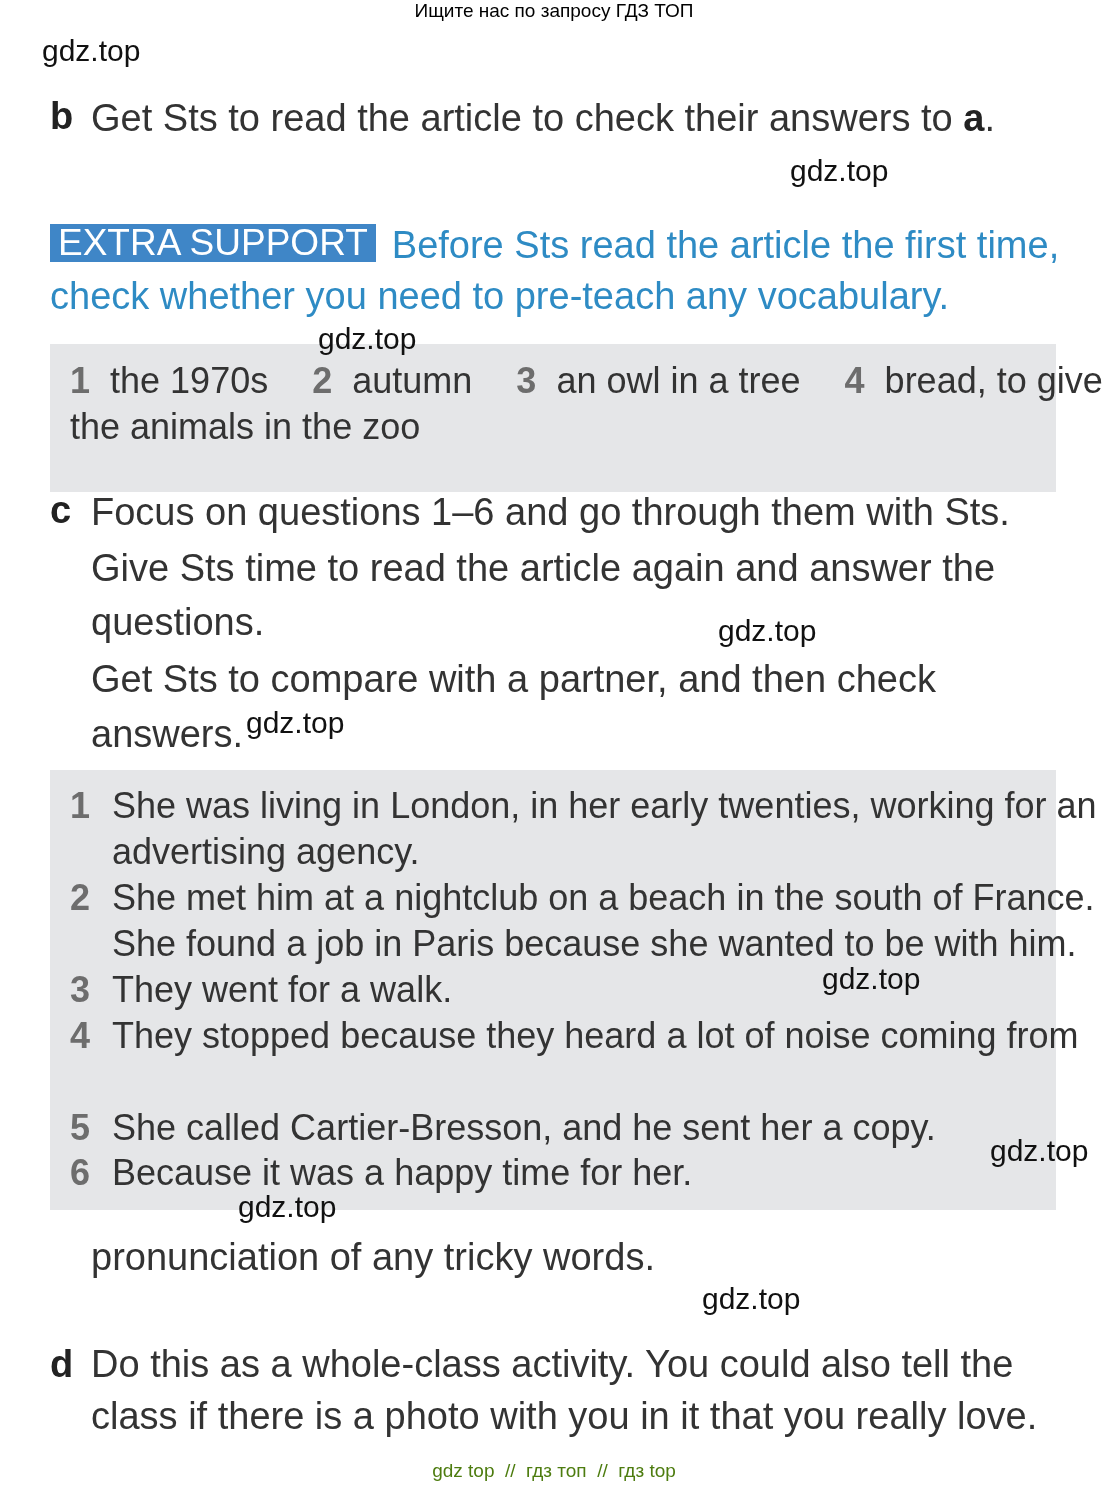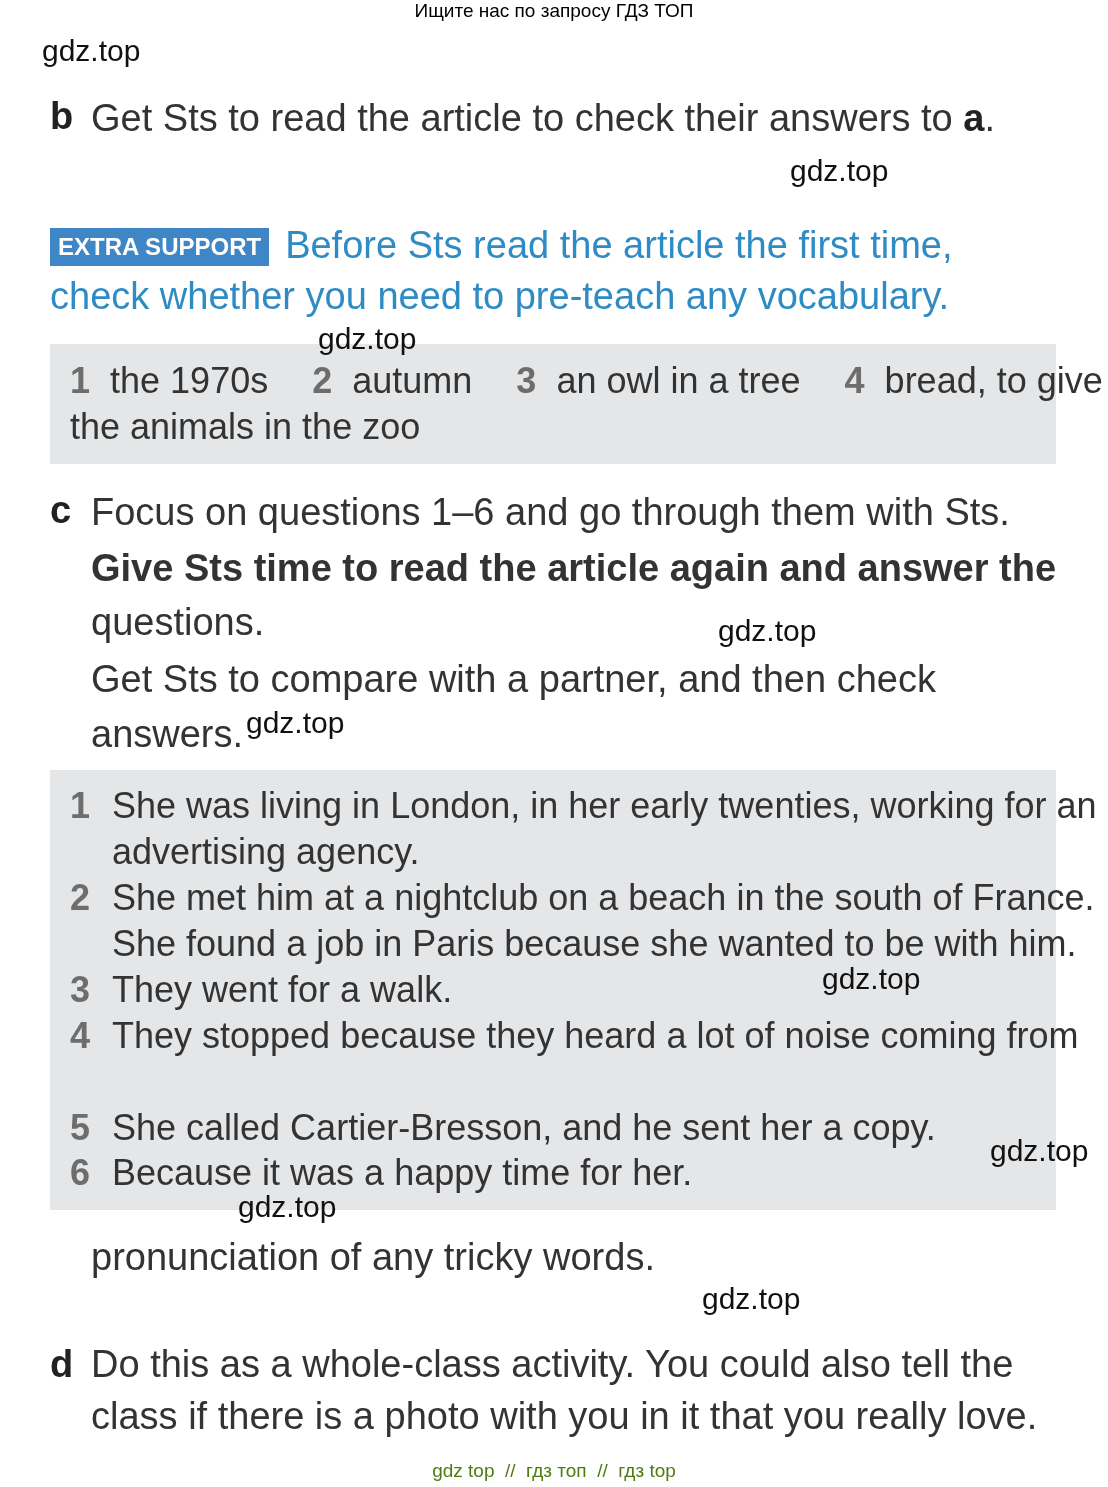--- a/index.html
+++ b/index.html
@@ -14,27 +14,27 @@
     .footer { left: 0; width: 1108px; top: 1460px; text-align: center; font-size: 19px; color: #4d7c0f; }
 
     .para { position: absolute; left: 50px; width: 1010px; font-size: 38px; line-height: 52px; color: #333; }
     .para .letter { position: absolute; left: 0; font-weight: bold; color: #222; }
     .para .body { margin-left: 41px; }
     .para .line { display: block; white-space: nowrap; }
     .bold { font-weight: bold; color: #222; }
 
     .extra { position: absolute; left: 50px; top: 220px; width: 1010px; font-size: 38px; line-height: 51px; color: #2e8bc4; }
     .extra .badge {
-      display: inline-block; background: #3f86c7; color: #fff; font-weight: bold;
-      font-size: 24px; line-height: 38px; padding: 0 8px; margin-right: 16px; vertical-align: 3px;
+      display: inline-block; background: #3f86c7; color: #fff; font-weight: normal;
+      font-size: 37px; line-height: 38px; padding: 0 8px; margin-right: 16px; vertical-align: 3px;
     }
     .extra .line { display: block; white-space: nowrap; }
 
     .answer-box { position: absolute; left: 50px; width: 1006px; background: #e5e6e8; }
-    .box1 { top: 344px; height: 120px; }
+    .box1 { top: 344px; height: 148px; }
     .box1 .row { position: absolute; left: 20px; font-size: 36px; line-height: 46px; color: #333; white-space: nowrap; }
     .num { font-weight: bold; color: #6d6d6d; }
     .gap { display: inline-block; width: 34px; }
 
     .box2 { top: 770px; height: 440px; }
     .ans { position: absolute; left: 20px; font-size: 36px; line-height: 46px; color: #333; }
     .ans .num { position: absolute; left: 0; }
     .ans .txt { margin-left: 42px; display: block; white-space: nowrap; }
   </style>
 </head>
@@ -69,21 +69,21 @@
     <span class="num">4</span>&nbsp;&nbsp;<span>bread, to give</span>
   </div>
   <div class="row" style="top:60px;">the animals in the zoo</div>
 </div>
 <div class="abs wm" style="left:318px;top:322px;">gdz.top</div>
 
 <div class="para" style="top:484px;">
   <span class="letter">c</span>
   <div class="body">
     <span class="line" style="line-height:56px;">Focus on questions 1–6 and go through them with Sts.</span>
-    <span class="line" style="line-height:56px;font-weight:bold;">Give Sts time to read the article again and answer the</span>
+    <span class="line" style="line-height:56px;">Give Sts time to read the article again and answer the</span>
     <span class="line" style="line-height:52px;">questions.</span>
     <span class="line" style="line-height:62px;">Get Sts to compare with a partner, and then check</span>
     <span class="line" style="line-height:48px;">answers.</span>
   </div>
 </div>
 <div class="abs wm" style="left:718px;top:614px;">gdz.top</div>
 <div class="abs wm" style="left:246px;top:706px;">gdz.top</div>
 
 <div class="answer-box box2">
   <div class="ans" style="top:13px;">

